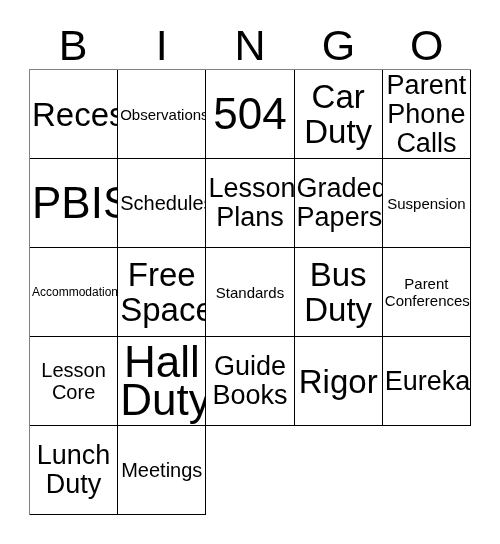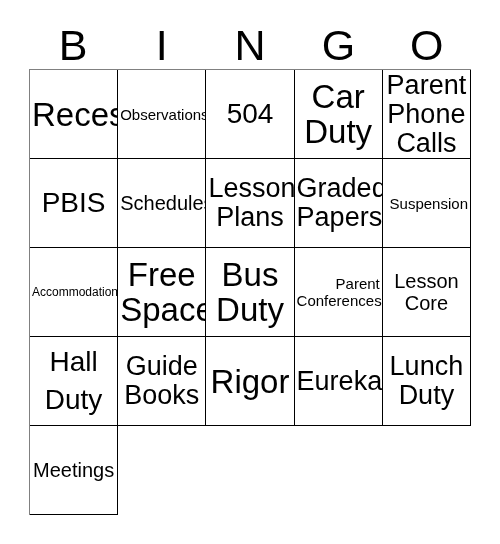--- a/index.html
+++ b/index.html
@@ -64,25 +64,25 @@
     overflow: hidden;
   }
   .cell .txt {
     display: block;
     width: 100%;
     text-align: center;
     white-space: pre-line;
     font-family: "Liberation Sans", sans-serif;
   }
   
-  .s-xl .txt { font-size: 28px; line-height: 38px; }
+  .s-xl .txt { font-size: 44px; line-height: 38px; }
   .s-lg .txt { font-size: 33px; line-height: 35px; }
   .s-md .txt { font-size: 27px; line-height: 29px; }
   .s-sm .txt { font-size: 20px; line-height: 22px; }
-  .s-xs .txt { font-size: 15px; line-height: 17px; text-align: right; }
+  .s-xs .txt { font-size: 15px; line-height: 17px; }
   .s-xxs .txt { font-size: 12px; line-height: 14px; }
 </style>
 </head>
 <body>
 
 <div class="card">
 
   <div class="header-row">
       <div class="header-cell">B</div>
       <div class="header-cell">I</div>
@@ -127,20 +127,23 @@
       <div class="cell s-xs">
         <span class="txt">Suspension</span>
       </div>
       <div class="cell s-xxs">
         <span class="txt">Accommodations</span>
       </div>
       <div class="cell s-lg">
         <span class="txt">Free
 Space</span>
       </div>
+      <div class="cell s-xs">
+        <span class="txt">Standards</span>
+      </div>
       <div class="cell s-lg">
         <span class="txt">Bus
 Duty</span>
       </div>
       <div class="cell s-xs">
         <span class="txt">Parent
 Conferences</span>
       </div>
       <div class="cell s-sm">
         <span class="txt">Lesson

